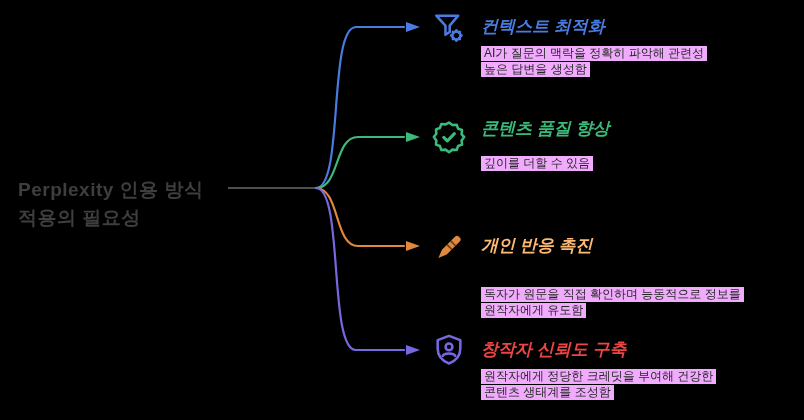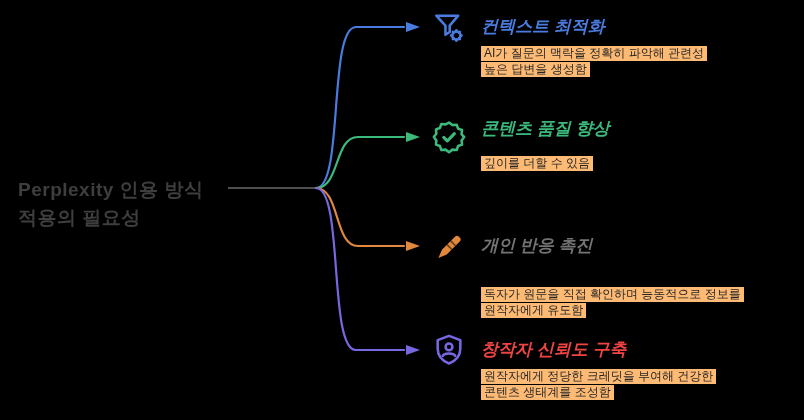--- a/index.html
+++ b/index.html
@@ -21,21 +21,21 @@
     left:481px;font-size:17px;font-weight:bold;white-space:nowrap;
     line-height:22px;
     font-style:italic;
   }
   .desc{
     left:481px;display:flex;flex-direction:column;gap:1px;align-items:flex-start;
   }
   .desc span{
     display:inline-block;white-space:nowrap;
     font-size:12px;line-height:15px;padding:0 3px;
-    background:#fdba74;color:#262626;
+    background:#f0abfc;color:#262626;
   }
   
   .i1{top:10px;} .i2{top:120px;} .i3{top:229px;} .i4{top:333px;}
   .t1{top:16px;} .t2{top:118px;} .t3{top:235px;} .t4{top:339px;}
   .d1{top:46px;} .d2{top:156px;} .d3{top:265px;margin-top:22px;} .d4{top:369px;}
 </style>
 </head>
 <body>
 
 <svg class="connectors abs" viewBox="0 0 804 420">
@@ -84,21 +84,21 @@
 </div>
 
 <div class="icon-box abs i3">
   <svg viewBox="0 0 24 24">
     <g fill="#e0883c">
       <path d="M4.5 20.5 L7 14.6 L16.2 5.4 Q17.6 4 19 5.4 L19.6 6 Q21 7.4 19.6 8.8 L10.4 18 L4.5 20.5 Z"></path>
     </g>
     <path d="M13.2 8.4 L16.6 11.8 M10.6 11 L14 14.4" stroke="#000000" stroke-opacity="0.55" stroke-width="1.1"></path>
   </svg>
 </div>
-<div class="branch-title abs t3" style="color: #737373;">개인 반응 촉진</div>
+<div class="branch-title abs t3" style="color: #fdba74;">개인 반응 촉진</div>
 <div class="desc abs d3">
   <span>독자가 원문을 직접 확인하며 능동적으로 정보를</span>
   <span>원작자에게 유도함</span>
 </div>
 
 <div class="icon-box abs i4">
   <svg viewBox="0 0 24 24">
     <g fill="none" stroke-width="1.8" stroke-linejoin="round" stroke-linecap="round" stroke="#7668e0">
       <path d="M12 2 L20 5 V11 C20 16.2 16.6 19.8 12 21.5 C7.4 19.8 4 16.2 4 11 V5 L12 2 Z"></path>
       <circle cx="12" cy="9.8" r="2.4"></circle>

